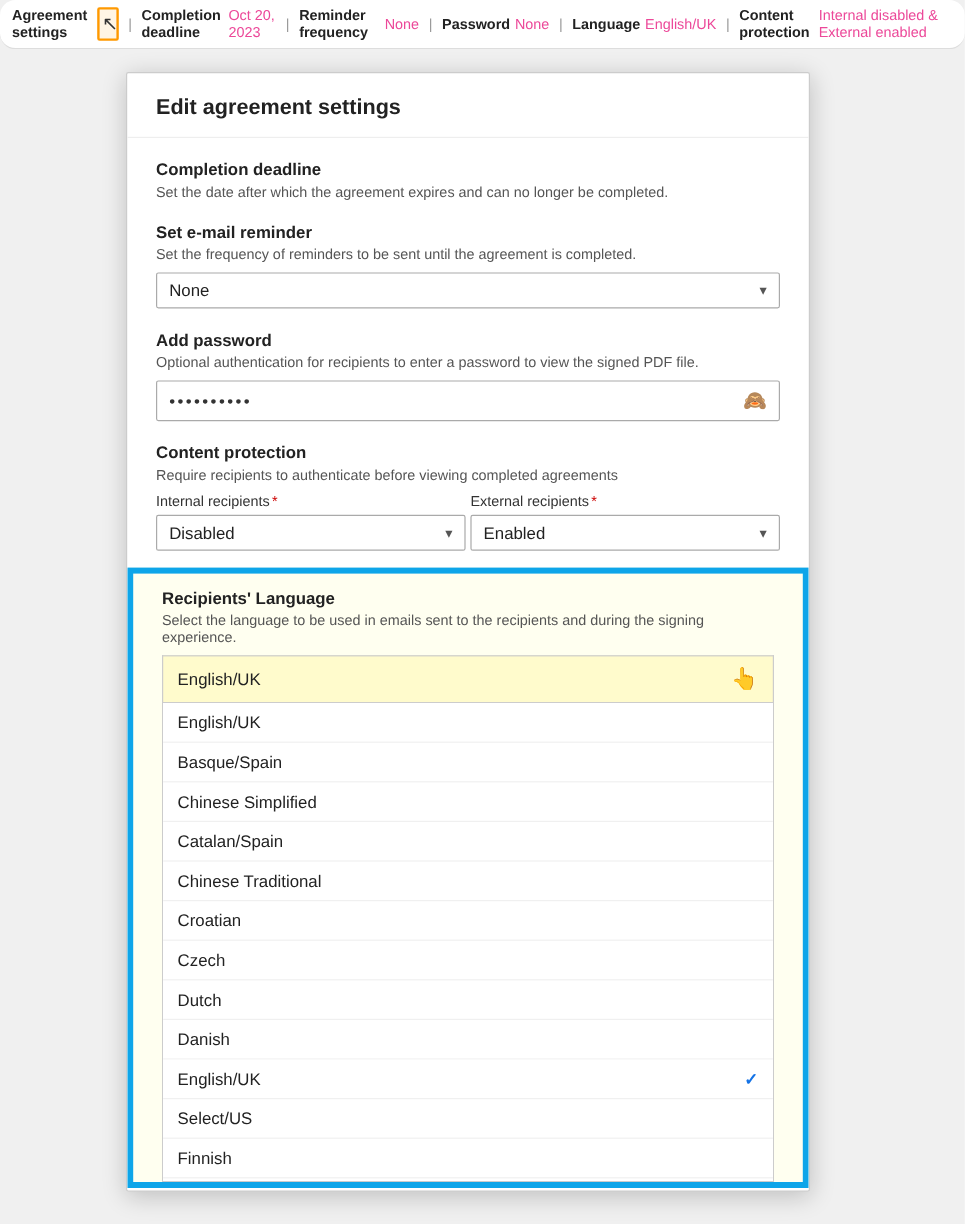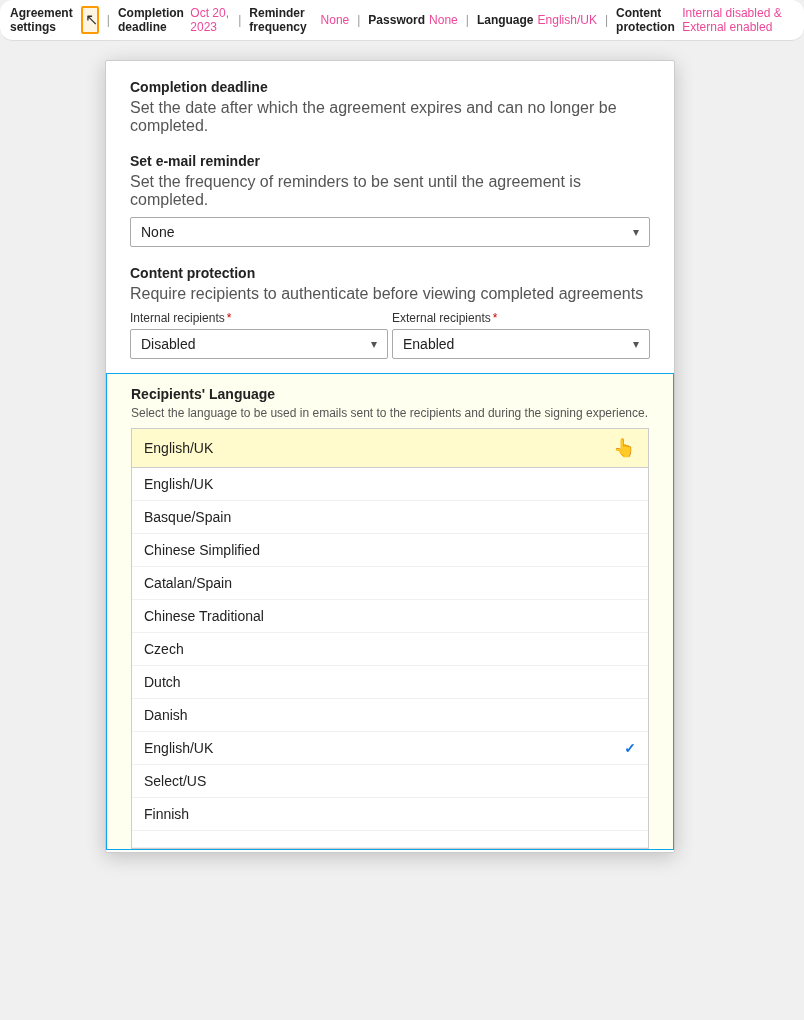--- a/index.html
+++ b/index.html
@@ -80,21 +80,21 @@
       margin-top: 18px;
       margin-bottom: 4px;
     }
     .section-title {
       font-size: 14px;
       font-weight: 700;
       color: #222;
       margin-bottom: 4px;
     }
     .section-desc {
-      font-size: 16px;
+      font-size: 12px;
       color: #555;
       margin-bottom: 8px;
     }
 
     
     .date-field {
       display: flex;
       align-items: center;
       border: 1px solid #aaa;
       border-radius: 2px;
@@ -167,21 +167,21 @@
       align-items: center;
       gap: 2px;
     }
     .required-star {
       color: #c00;
     }
 
     
     .language-section {
       background: #fffff0;
-      border: 1px solid #0ea5e9;
+      border: 5px solid #0ea5e9;
       margin: 14px -24px 2px;
       padding: 12px 24px 0;
     }
     .language-title {
       font-size: 14px;
       font-weight: 700;
       color: #222;
       margin-bottom: 4px;
     }
     .language-desc {
@@ -267,37 +267,48 @@
   <span class="top-bar-value">None</span>
   <span class="top-bar-separator">|</span>
   <span class="top-bar-label">Language</span>
   <span class="top-bar-value">English/UK</span>
   <span class="top-bar-separator">|</span>
   <span class="top-bar-label">Content protection</span>
   <span class="top-bar-value">Internal disabled &amp; External enabled</span>
 </div>
 
 <div class="modal-overlay">
+  <div class="modal-header">
+    <span class="modal-title">Edit agreement settings</span>
+  </div>
 
   <div class="modal-body">
 
     <div class="section">
       <div class="section-title">Completion deadline</div>
       <div class="section-desc">Set the date after which the agreement expires and can no longer be completed.</div>
     </div>
 
     <div class="section">
       <div class="section-title">Set e-mail reminder</div>
       <div class="section-desc">Set the frequency of reminders to be sent until the agreement is completed.</div>
       <div class="dropdown-field">
         <span class="dropdown-value">None</span>
         <span class="dropdown-arrow">▾</span>
       </div>
     </div>
 
+    <div class="section">
+      <div class="section-title">Add password</div>
+      <div class="section-desc">Optional authentication for recipients to enter a password to view the signed PDF file.</div>
+      <div class="password-field">
+        <span class="password-dots">••••••••••</span>
+        <span class="eye-icon">🙈</span>
+      </div>
+    </div>
 
     <div class="section">
       <div class="section-title">Content protection</div>
       <div class="section-desc">Require recipients to authenticate before viewing completed agreements</div>
       <div class="protection-row">
         <div class="protection-col">
           <div class="col-label">
             <span>Internal recipients</span>
             <span class="required-star">*</span>
           </div>
@@ -337,20 +348,23 @@
           <div class="lang-item">
             <span>Chinese Simplified</span>
           </div>
           <div class="lang-item">
             <span>Catalan/Spain</span>
           </div>
           <div class="lang-item">
             <span>Chinese Traditional</span>
           </div>
           <div class="lang-item">
+            <span>Croatian</span>
+          </div>
+          <div class="lang-item">
             <span>Czech</span>
           </div>
           <div class="lang-item">
             <span>Dutch</span>
           </div>
           <div class="lang-item">
             <span>Danish</span>
           </div>
           <div class="lang-item selected-check">
             <span>English/UK</span>

